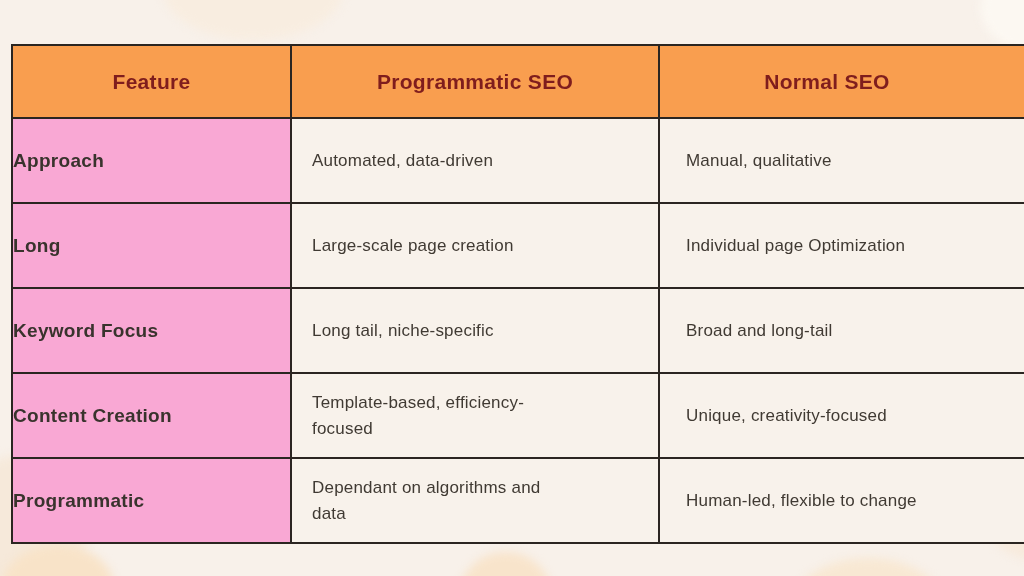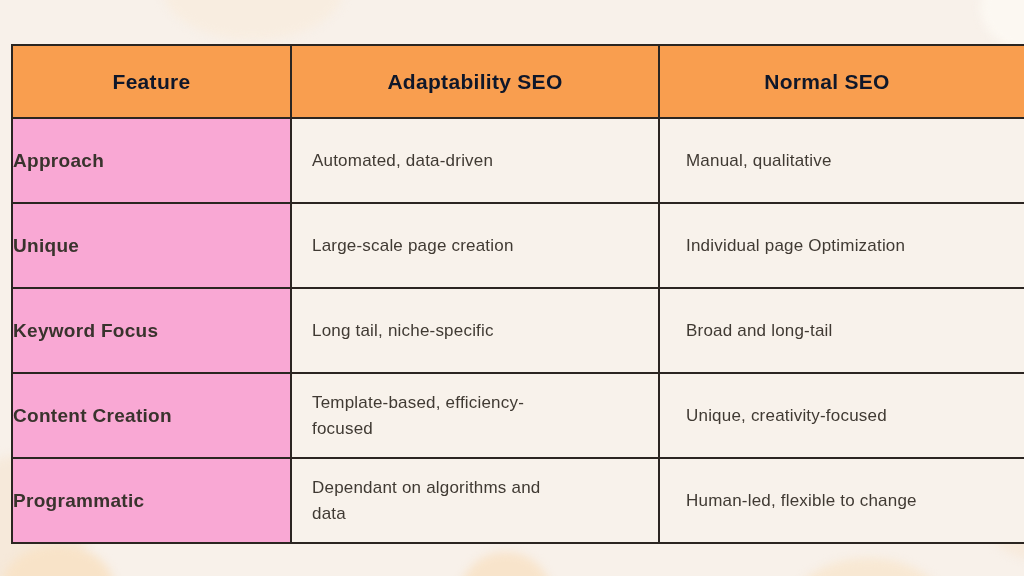--- a/index.html
+++ b/index.html
@@ -43,21 +43,21 @@
     box-sizing: border-box;
   }
   col.c1 { width: 279px; }
   col.c2 { width: 368px; }
 
   tr.header-row { height: 73px; }
   tr.body-row   { height: 85px; }
 
   th.header-cell {
     background: #F99E4F;
-    color: #0f172a;
+    color: #7f1d1d;
     font-size: 21px;
     font-weight: bold;
     letter-spacing: 0.3px;
     text-align: center;
     vertical-align: middle;
   }
   th.header-cell.c3 { padding-right: 45px; }
 
   td.feature-cell {
     background: #f9a8d4;
@@ -94,32 +94,32 @@
 
 <table class="cmp">
   <colgroup>
     <col class="c1">
       <col class="c2">
       <col class="c3">
   </colgroup>
   <tbody>
     <tr class="header-row">
       <th class="header-cell c1">Feature</th>
-      <th class="header-cell c2">Adaptability SEO</th>
+      <th class="header-cell c2">Programmatic SEO</th>
       <th class="header-cell c3">Normal SEO</th>
     </tr>
 
     <tr class="body-row">
       <td class="feature-cell">Approach</td>
       <td class="value-cell c2">Automated, data-driven</td>
       <td class="value-cell c3">Manual, qualitative</td>
     </tr>
 
     <tr class="body-row">
-      <td class="feature-cell">Unique</td>
+      <td class="feature-cell">Long</td>
       <td class="value-cell c2">Large-scale page creation</td>
       <td class="value-cell c3">Individual page Optimization</td>
     </tr>
 
     <tr class="body-row">
       <td class="feature-cell">Keyword Focus</td>
       <td class="value-cell c2">Long tail, niche-specific</td>
       <td class="value-cell c3">Broad and long-tail</td>
     </tr>
 

